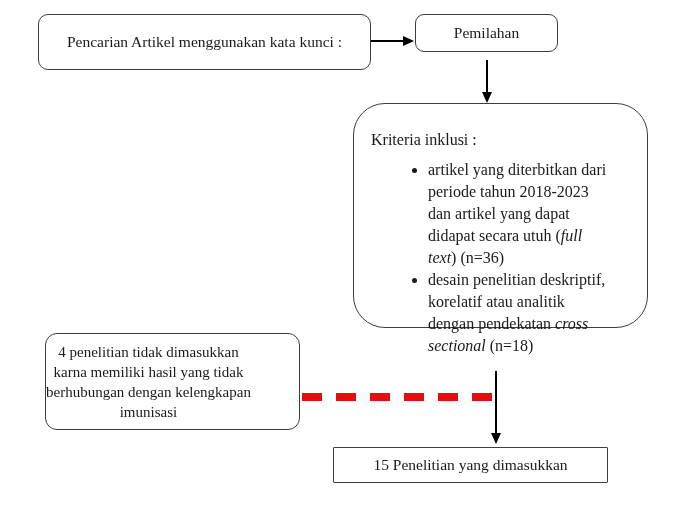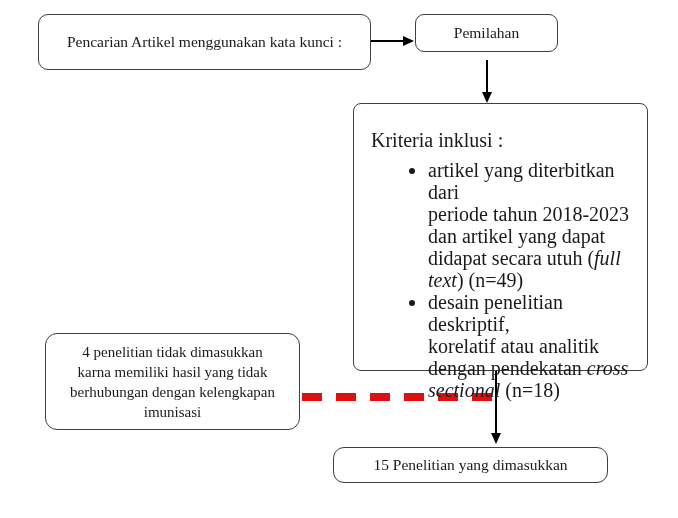--- a/index.html
+++ b/index.html
@@ -31,40 +31,40 @@
     display:flex; flex-direction:column; justify-content:center;
     text-align:center; font-size:15.5px; line-height:22px;gap:11px;
   }
   .sorting-box {
     left:415px; top:14px; width:143px; height:38px;
     border-radius:9px;
     display:flex; align-items:center; justify-content:center;
     font-size:15.5px;
   }
   .inclusion-box {
-    left:353px; top:103px; width:295px; height:268px;
-    border-radius:8px;
-    font-size:20px; line-height:22px;
+    left:353px; top:103px; width:295px; height:225px;
+    border-radius:32px;
+    font-size:16px; line-height:22px;
   }
   .inclusion-heading { margin:25px 0 0 17px; }
   .bullet-list {
     margin:8px 0 0 0; padding-left:74px;
     list-style:disc outside;
   }
   .bullet-list li { white-space:pre-line; margin:0; padding:0; }
   .bullet-list em { font-style:italic; }
   .exclusion-box {
     left:45px; top:333px; width:255px; height:97px;
     border-radius:12px;
-    display:flex; align-items:center; justify-content:center;
+    display:flex; align-items:center; justify-content:flex-start;
     text-align:center; font-size:15px; line-height:20px;
   }
   .result-box {
     left:333px; top:447px; width:275px; height:36px;
-    border-radius:11px;
+    border-radius:1px;
     display:flex; align-items:center; justify-content:center;
     font-size:15.5px;
     text-align:center;
   }
   .preline { white-space:pre-line; }
 </style>
 </head>
 <body>
 
 <div class="canvas">
@@ -93,21 +93,21 @@
     <span>Pemilahan</span>
   </div>
 
   <div class="box inclusion-box">
     <div class="inclusion-heading">Kriteria inklusi :</div>
     <ul class="bullet-list">
         <li><span>artikel yang diterbitkan dari
 periode tahun 2018-2023
 dan artikel yang dapat
 didapat secara utuh (</span><em>full
-text</em><span>) (n=49)</span></li>
+text</em><span>) (n=36)</span></li>
         <li><span>desain penelitian deskriptif,
 korelatif atau analitik
 dengan pendekatan </span><em>cross
 sectional</em><span> (n=18)</span></li>
       </ul>
   </div>
 
   <div class="box exclusion-box">
     <div class="preline">4 penelitian tidak dimasukkan
 karna memiliki hasil yang tidak

